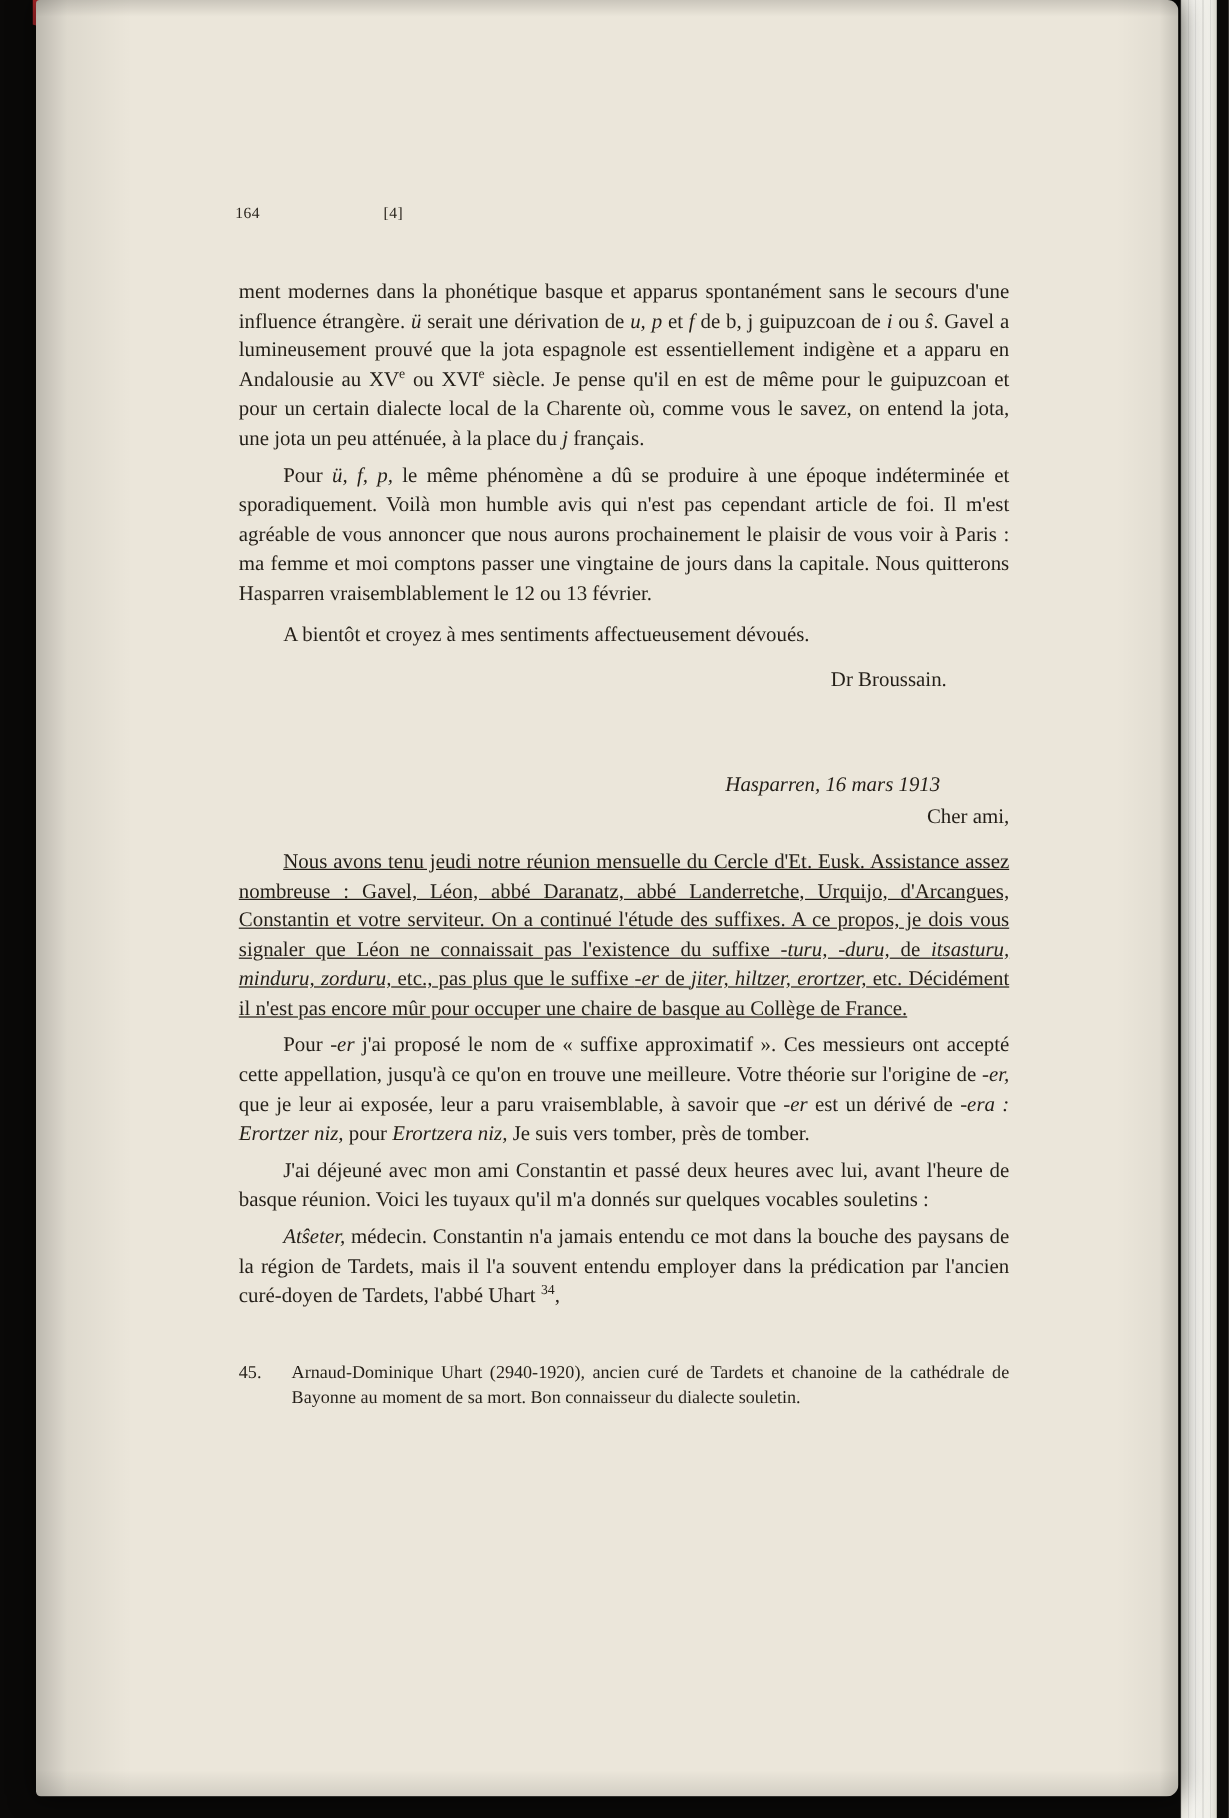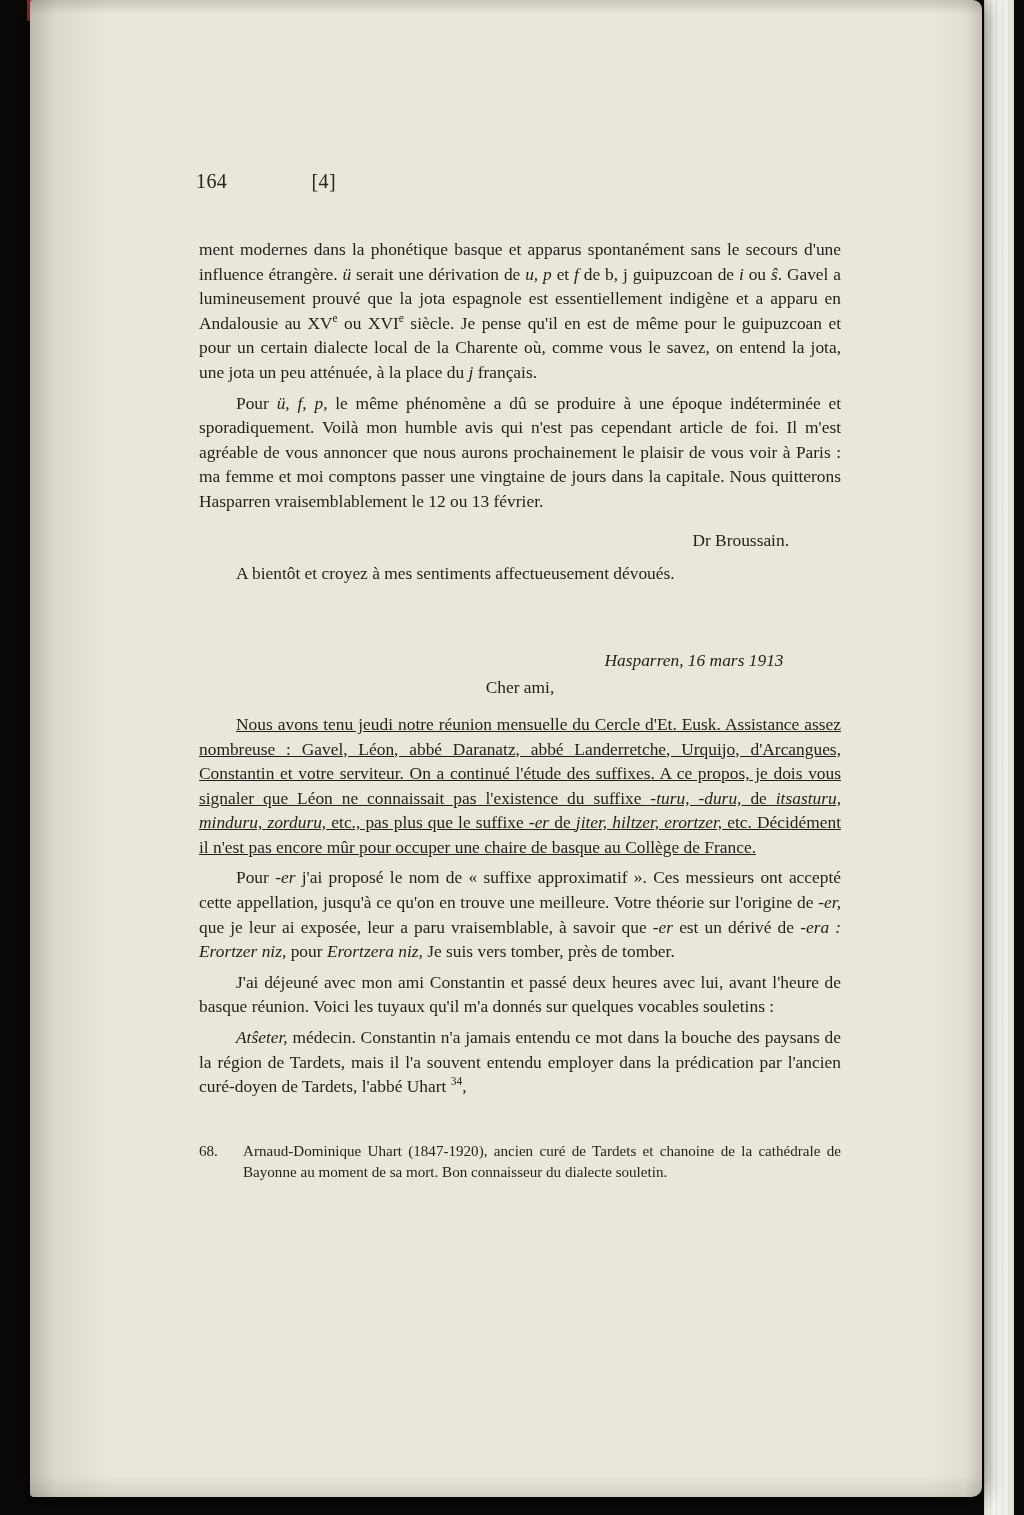--- a/index.html
+++ b/index.html
@@ -40,38 +40,38 @@
     box-shadow:0 0 22px rgba(0,0,0,0.65);
   }
 
   .text-col{
     position:absolute;left:166px;top:170px;width:648px;
     color:#241f18;
   }
 
   .page-header{
     display:flex;align-items:center;
-    font-size:20px;letter-spacing:0.4px;color:#29241c;
+    font-size:13px;letter-spacing:0.4px;color:#29241c;
     margin:0 0 44px;
   }
   .page-header .pgnum{width:70px;}
   .page-header .htitle{flex:1;text-align:center;}
   .page-header .issue{width:70px;text-align:right;}
 
   .letter-body{
     font-size:17.4px;line-height:24.6px;text-align:justify;
   }
   .blk{margin:3px;}
   .cont{text-indent:0;}
   .p{text-indent:37px;margin-top:6px;}
   .close{margin-top:9px;}
   .lead{margin-top:12px;text-decoration:underline;}
   .sig{text-align:right;padding-right:52px;margin-top:14px;text-indent:0;}
   .dateline{font-style:italic;padding-left:348px;margin-top:62px;text-indent:0;text-align:center;}
-  .salut{margin-top:2px;text-indent:0;text-align:center;}
+  .salut{margin-top:2px;text-indent:0;text-align:right;}
   .fnote{
     margin-top:42px;font-size:15.1px;line-height:21.4px;
     padding-left:44px;text-indent:0;
   }
   .fn-marker{display:inline-block;width:44px;margin-left:-44px;}
   .it{font-style:italic;}
   sup{font-size:0.66em;line-height:0;}
 </style>
 </head>
 <body>
@@ -86,27 +86,27 @@
     <div class="text-col">
 
       <header class="page-header">
         <span class="pgnum">164</span>
         <span class="issue">[4]</span>
       </header>
 
       <div class="letter-body">
           <div class="blk cont"><span>ment modernes dans la phonétique basque et apparus spontanément sans le secours d'une influence étrangère. </span><span class="it">ü</span><span> serait une dérivation de </span><span class="it">u, p</span><span> et </span><span class="it">f</span><span> de b, j guipuzcoan de </span><span class="it">i</span><span> ou </span><span class="it">ŝ</span><span>. Gavel a lumineusement prouvé que la jota espagnole est essentiellement indigène et a apparu en Andalousie au XV</span><sup>e</sup><span> ou XVI</span><sup>e</sup><span> siècle. Je pense qu'il en est de même pour le guipuzcoan et pour un certain dialecte local de la Charente où, comme vous le savez, on entend la jota, une jota un peu atténuée, à la place du </span><span class="it">j</span><span> français.</span></div>
           <div class="blk p"><span>Pour </span><span class="it">ü, f, p,</span><span> le même phénomène a dû se produire à une époque indéterminée et sporadiquement. Voilà mon humble avis qui n'est pas cependant article de foi. Il m'est agréable de vous annoncer que nous aurons prochainement le plaisir de vous voir à Paris : ma femme et moi comptons passer une vingtaine de jours dans la capitale. Nous quitterons Hasparren vraisemblablement le 12 ou 13 février.</span></div>
+          <div class="blk p close"><span>A bientôt et croyez à mes sentiments affectueusement dévoués.</span></div>
           <div class="blk sig"><span>Dr Broussain.</span></div>
-          <div class="blk p close"><span>A bientôt et croyez à mes sentiments affectueusement dévoués.</span></div>
           <div class="blk dateline"><span>Hasparren, 16 mars 1913</span></div>
           <div class="blk salut"><span>Cher ami,</span></div>
           <div class="blk p lead"><span>Nous avons tenu jeudi notre réunion mensuelle du Cercle d'Et. Eusk. Assistance assez nombreuse : Gavel, Léon, abbé Daranatz, abbé Landerretche, Urquijo, d'Arcangues, Constantin et votre serviteur. On a continué l'étude des suffixes. A ce propos, je dois vous signaler que Léon ne connaissait pas l'existence du suffixe </span><span class="it">-turu, -duru,</span><span> de </span><span class="it">itsasturu, minduru, zorduru,</span><span> etc., pas plus que le suffixe </span><span class="it">-er</span><span> de </span><span class="it">jiter, hiltzer, erortzer,</span><span> etc. Décidément il n'est pas encore mûr pour occuper une chaire de basque au Collège de France.</span></div>
           <div class="blk p"><span>Pour </span><span class="it">-er</span><span> j'ai proposé le nom de « suffixe approximatif ». Ces messieurs ont accepté cette appellation, jusqu'à ce qu'on en trouve une meilleure. Votre théorie sur l'origine de </span><span class="it">-er,</span><span> que je leur ai exposée, leur a paru vraisemblable, à savoir que </span><span class="it">-er</span><span> est un dérivé de </span><span class="it">-era : Erortzer niz,</span><span> pour </span><span class="it">Erortzera niz,</span><span> Je suis vers tomber, près de tomber.</span></div>
           <div class="blk p"><span>J'ai déjeuné avec mon ami Constantin et passé deux heures avec lui, avant l'heure de basque réunion. Voici les tuyaux qu'il m'a donnés sur quelques vocables souletins :</span></div>
           <div class="blk p"><span class="it">Atŝeter,</span><span> médecin. Constantin n'a jamais entendu ce mot dans la bouche des paysans de la région de Tardets, mais il l'a souvent entendu employer dans la prédication par l'ancien curé-doyen de Tardets, l'abbé Uhart </span><sup>34</sup><span>,</span></div>
-          <div class="blk fnote"><span class="fn-marker">68.</span><span>Arnaud-Dominique Uhart (1847-1920), ancien curé de Tardets et chanoine de la cathédrale de Bayonne au moment de sa mort. Bon connaisseur du dialecte souletin.</span></div>
+          <div class="blk fnote"><span class="fn-marker">45.</span><span>Arnaud-Dominique Uhart (2940-1920), ancien curé de Tardets et chanoine de la cathédrale de Bayonne au moment de sa mort. Bon connaisseur du dialecte souletin.</span></div>
         </div>
 
     </div>
   </div>
 
 </div>
 
 </body></html>

